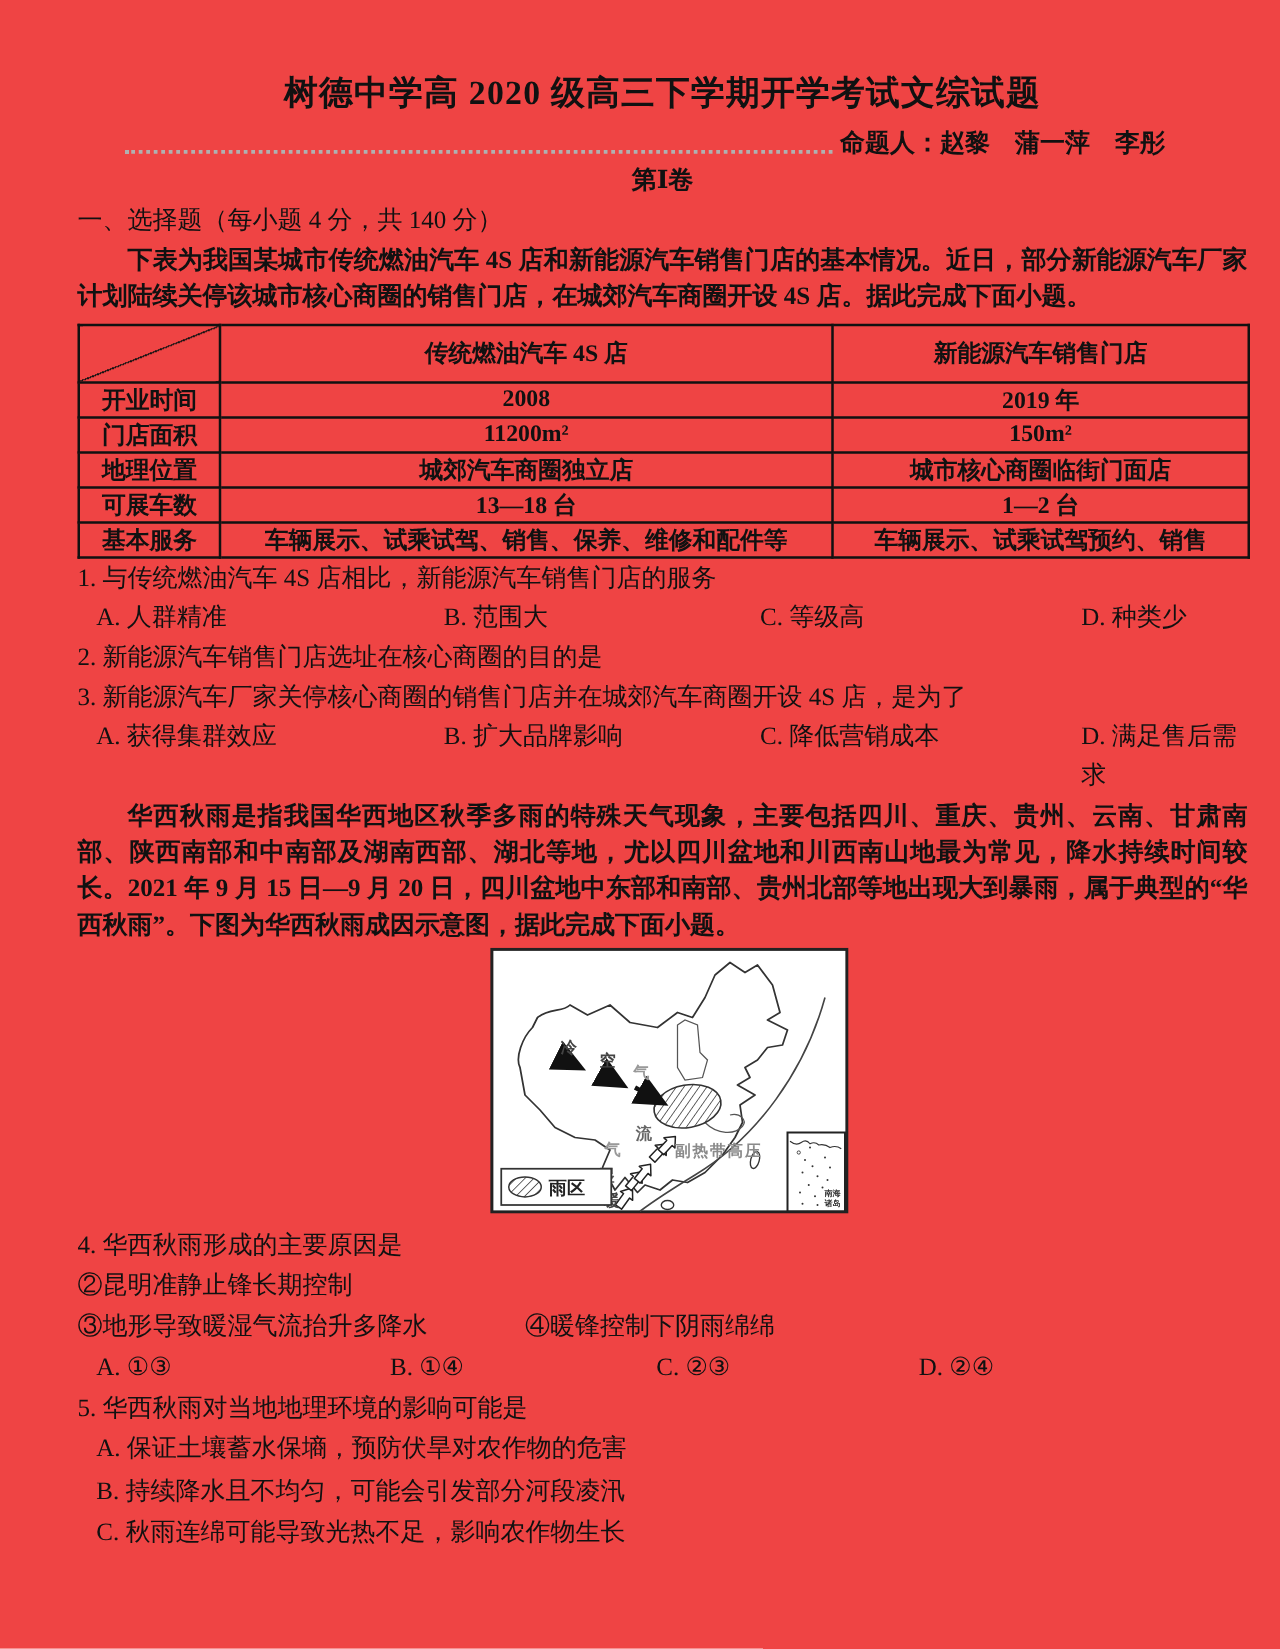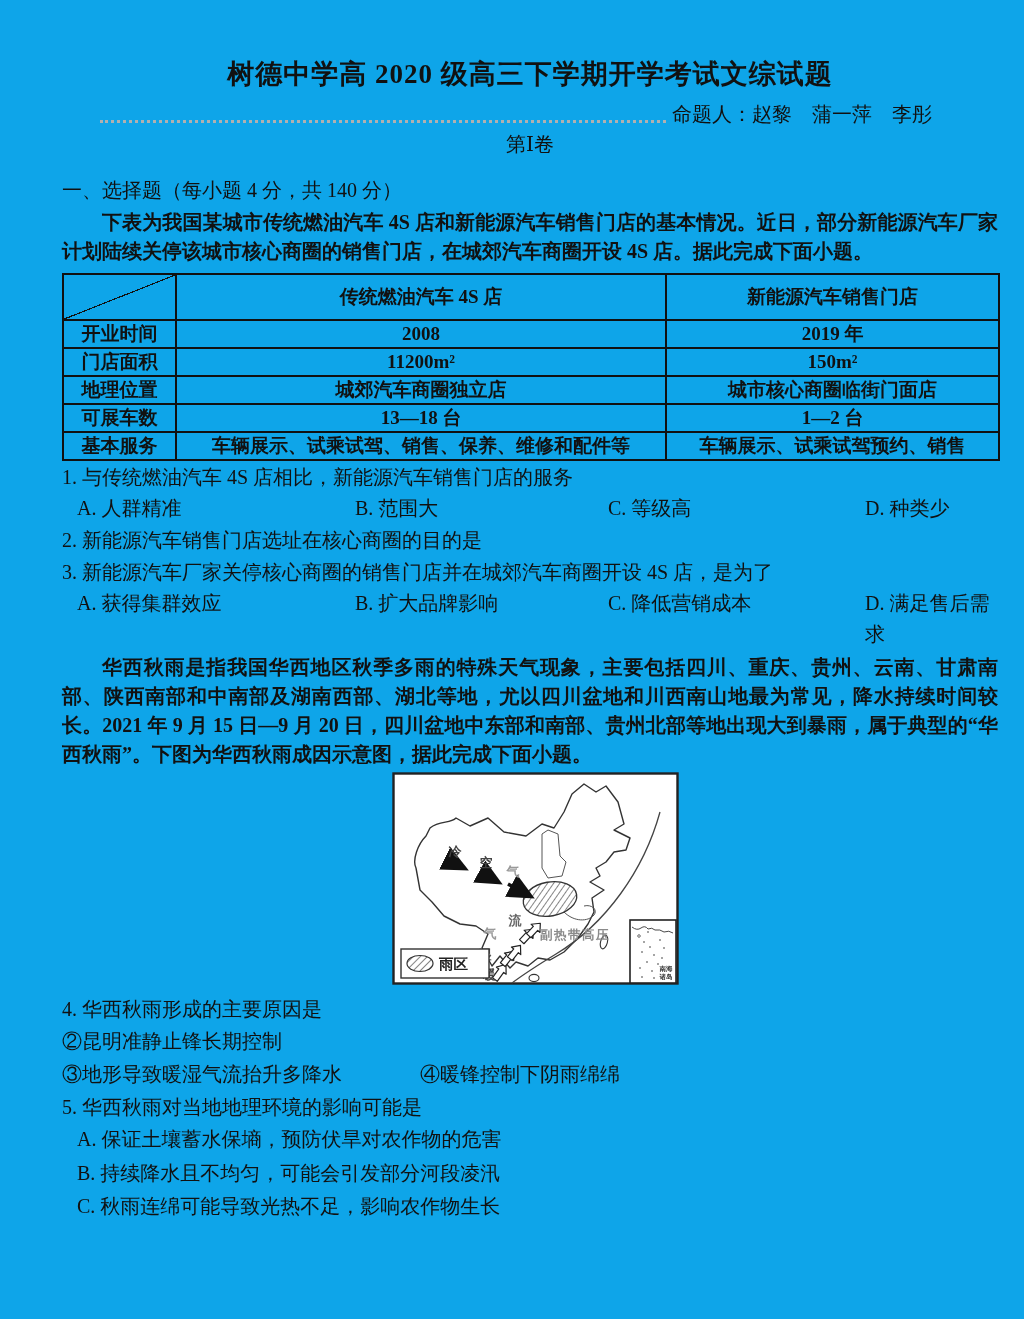--- a/index.html
+++ b/index.html
@@ -1,20 +1,20 @@
 <!DOCTYPE html>
 <html><head>
 <meta charset="utf-8">
 <style>
   * { margin:0; padding:0; box-sizing:border-box; }
   html,body { background:#ffffff; }
   .page {
     position:relative;
     width:1024px; height:1319px;
-    background:#0ea5e9;
+    background:#ef4444;
     color:#111;
     font-family:"Liberation Serif","DejaVu Serif",serif;
     padding:56px 26px 0 62px;
     overflow:hidden;
   }
   .title {
     text-align:center;
     font-size:27px;
     font-weight:bold;
     letter-spacing:1px;
@@ -27,34 +27,34 @@
     height:30px;
   }
   .dotleader {
     flex:1;
     border-bottom:3px dotted #b0b0b0;
     margin-bottom:5px;
     margin-right:6px;
   }
   .authors {
     font-size:20px;
-    font-weight:normal;
+    font-weight:bold;
     white-space:nowrap;
   }
   .section-heading {
     text-align:center;
     font-size:20px;
-    font-weight:normal;
+    font-weight:bold;
     margin-top:3px;
     line-height:26px;
   }
   .part-heading {
     font-size:20px;
     line-height:29px;
-    margin-top:19px;
+    margin-top:5px;
   }
   .passage {
     font-size:20px;
     line-height:29px;
     text-indent:2em;
     text-align:justify;
     font-weight:600;
     margin-top:3px;
   }
   table.cmp {
@@ -278,20 +278,26 @@
 
   <div>
     <div class="q-stem">4. 华西秋雨形成的主要原因是</div>
     <div class="items-row">
       <span>②昆明准静止锋长期控制</span>
     </div>
     <div class="items-row">
       <span>③地形导致暖湿气流抬升多降水</span>
       <span>④暖锋控制下阴雨绵绵</span>
     </div>
+    <div class="opt-row q4">
+      <span>A. ①③</span>
+      <span>B. ①④</span>
+      <span>C. ②③</span>
+      <span>D. ②④</span>
+    </div>
   </div>
 
   <div>
     <div class="q-stem">5. 华西秋雨对当地地理环境的影响可能是</div>
     <div class="opt-stack">
       <div>A. 保证土壤蓄水保墒，预防伏旱对农作物的危害</div>
       <div>B. 持续降水且不均匀，可能会引发部分河段凌汛</div>
       <div>C. 秋雨连绵可能导致光热不足，影响农作物生长</div>
 
     </div>

